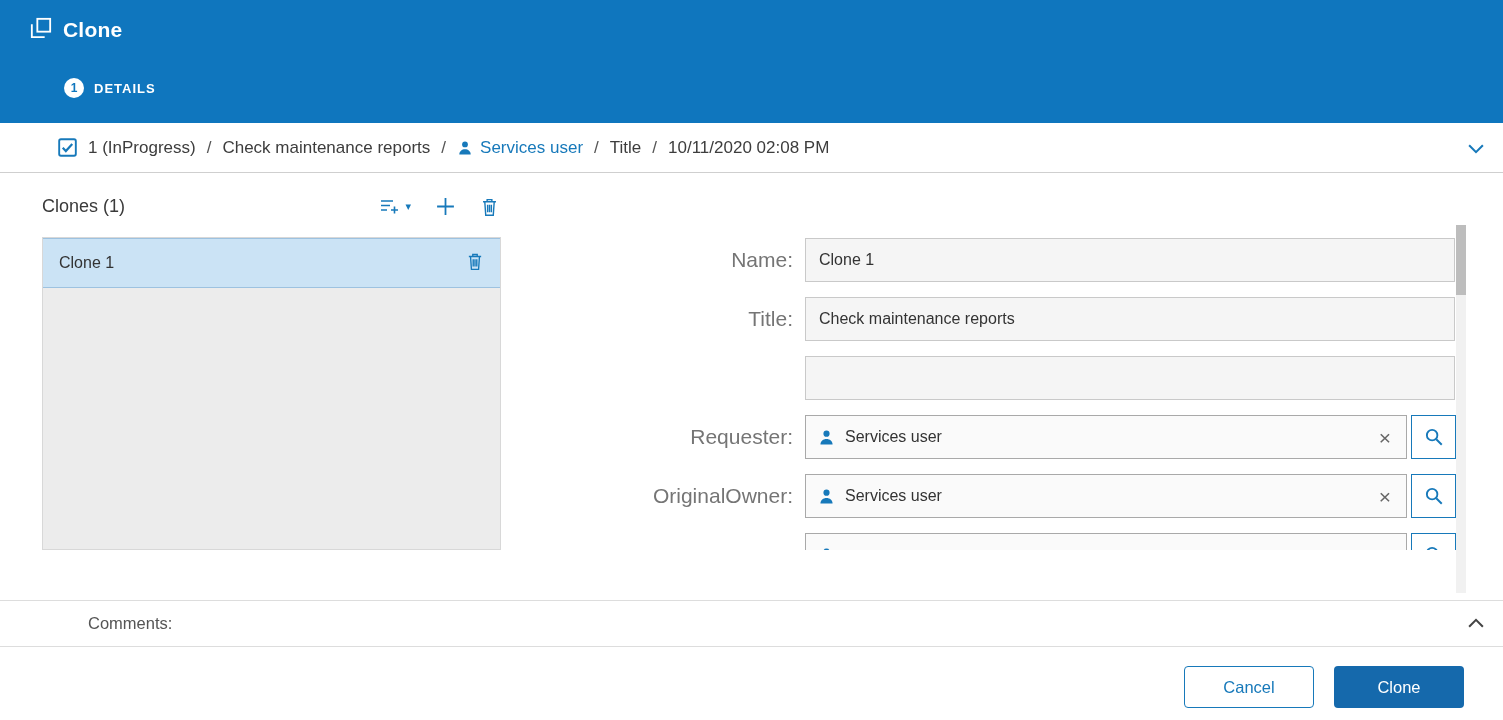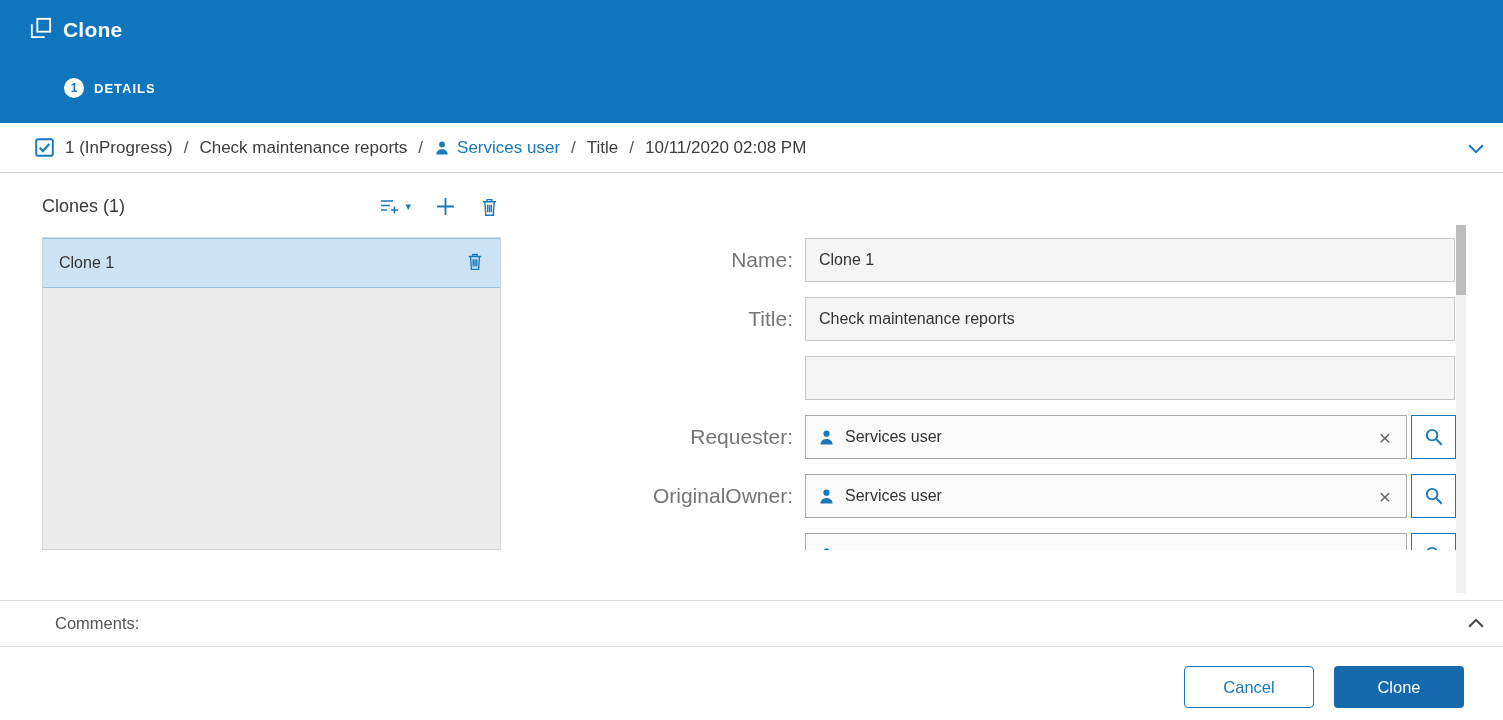--- a/index.html
+++ b/index.html
@@ -33,21 +33,21 @@
     display: flex; align-items: center; justify-content: center;
   }
   .step-label {
     color: #ffffff; font-size: 13px; font-weight: 600; letter-spacing: 1px;
   }
 
   
   .breadcrumb {
     position: absolute; top: 123px; left: 0; width: 1503px; height: 50px;
     background: #ffffff; border-bottom: 1px solid #cfcfcf;
-    display: flex; align-items: center; padding-left: 35px; gap: 11px;
+    display: flex; align-items: center; padding-left: 58px; gap: 11px;
     font-size: 17px; color: #3d3d3d;
   }
   .crumb-sep { color: #555; }
   .crumb-link { color: #1779BA; }
   .crumb-user { display: flex; align-items: center; gap: 7px; }
   .bc-chevron {
     position: absolute; right: 16px; top: 14px; width: 22px; height: 22px;
     cursor: pointer;
   }
 
@@ -116,21 +116,21 @@
   }
   .v-thumb {
     position: absolute; top: 0; left: 0; width: 10px; height: 70px;
     background: #bdbdbd;
   }
 
   
   .comments-bar {
     position: absolute; top: 600px; left: 0; width: 1503px; height: 47px;
     border-top: 1px solid #dddddd; border-bottom: 1px solid #dddddd;
-    display: flex; align-items: center; padding-left: 55px;
+    display: flex; align-items: center; padding-left: 88px;
     font-size: 16.5px; color: #555;
   }
   .comments-chevron {
     position: absolute; right: 16px; top: 12px; width: 22px; height: 22px;
     cursor: pointer;
   }
 
   
   .footer-btn {
     position: absolute; top: 666px; width: 130px; height: 42px;

